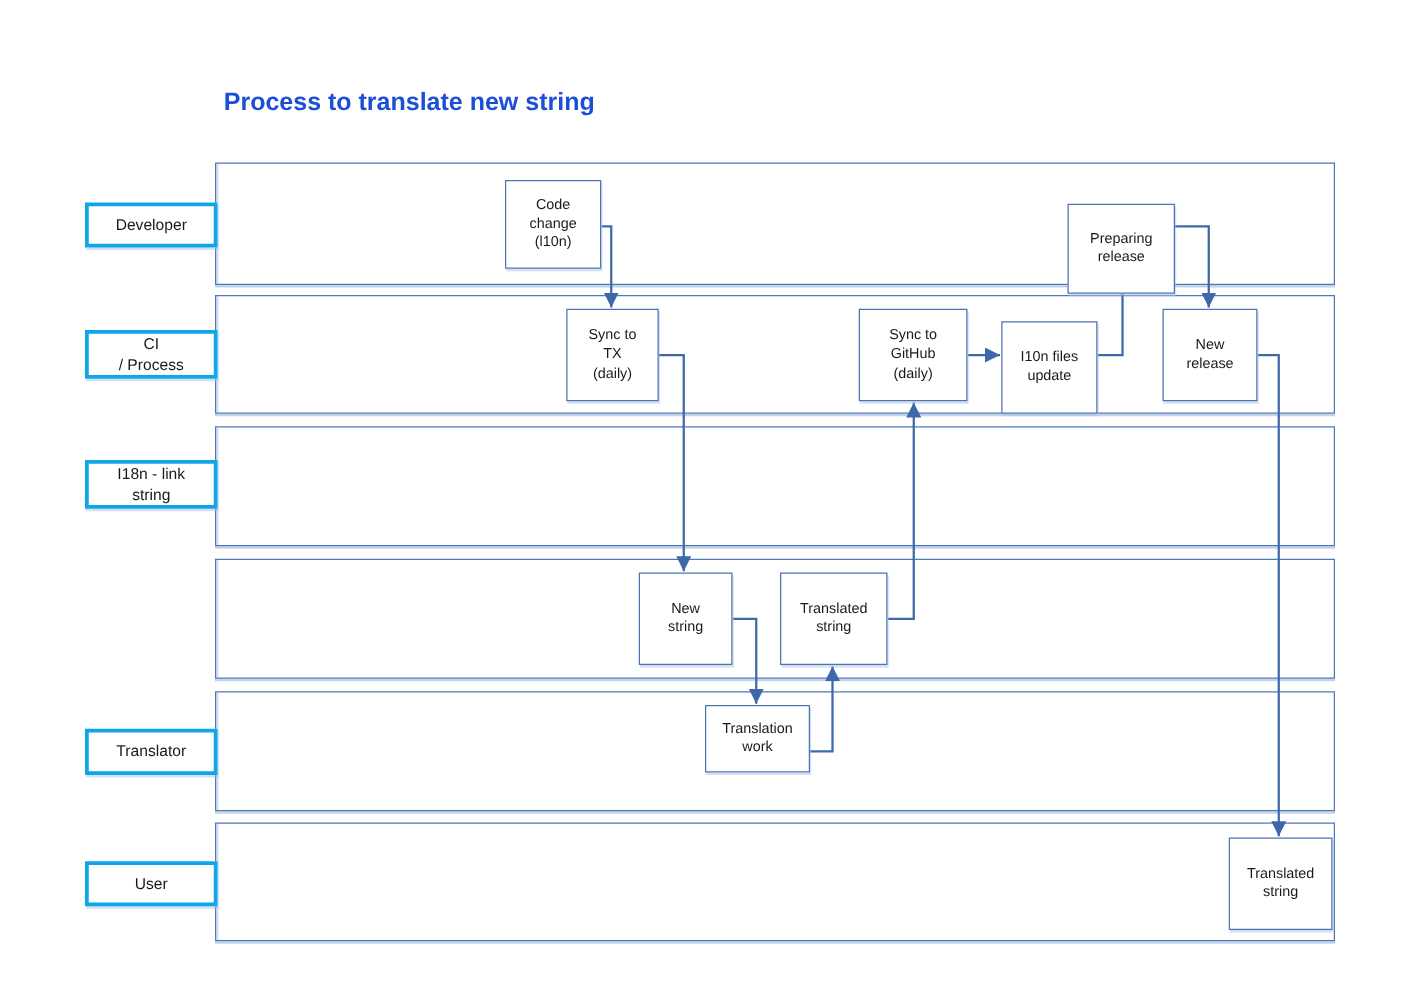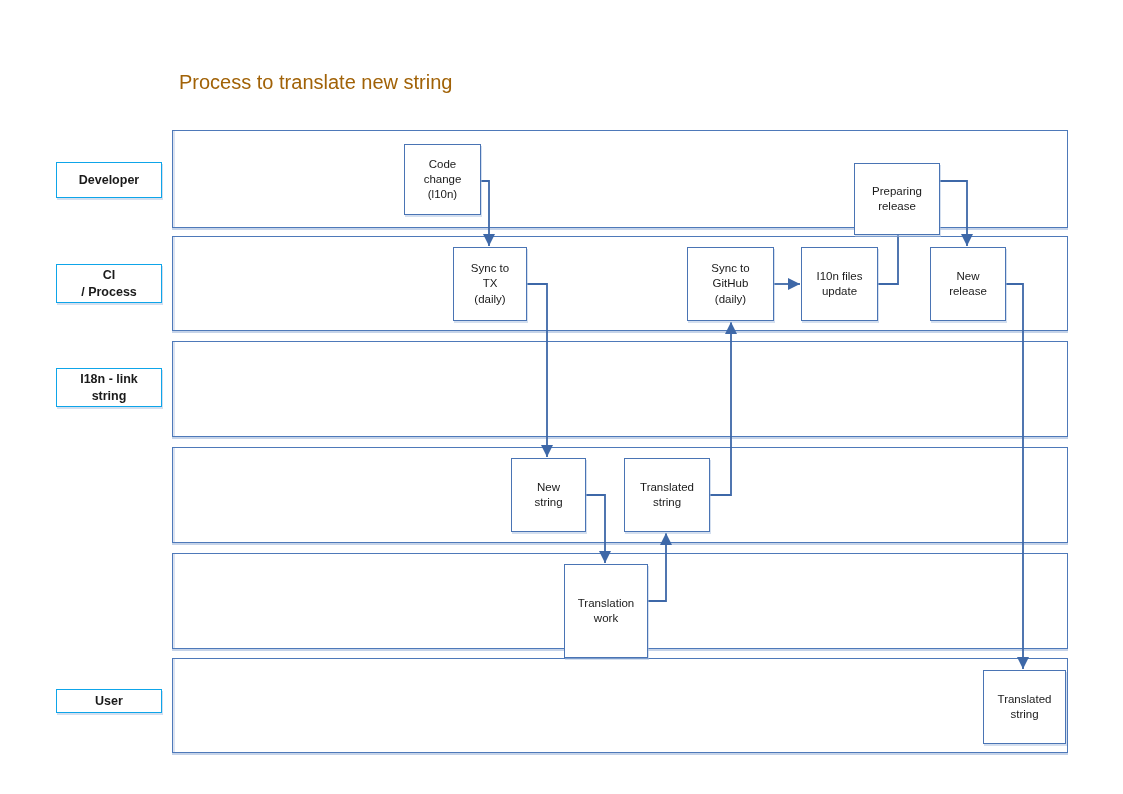--- a/index.html
+++ b/index.html
@@ -6,78 +6,77 @@
   .canvas{
     position:relative;
     width:1123px;height:794px;
     background:#ffffff;
     font-family:"Liberation Sans", sans-serif;
     color:#1a1a1a;
     overflow:hidden;
   }
   .title{
     position:absolute;left:179px;top:71px;
-    font-size:20px;font-weight:400;color:#a16207;
+    font-size:20px;font-weight:700;color:#1d4ed8;
     white-space:nowrap;
   }
   .lane{
     position:absolute;left:172px;width:896px;
     background:#ffffff;
     border:1px solid #4e79b9;
     box-shadow:0 2px 0 rgba(150,175,215,.55), inset 2px 0 0 rgba(195,208,232,.6);
     box-sizing:border-box;
     z-index:1;
   }
   .lane1{top:130px;height:98px}
   .lane2{top:236px;height:95px}
   .lane3{top:341px;height:96px}
   .lane4{top:447px;height:96px}
   .lane5{top:553px;height:96px}
   .lane6{top:658px;height:95px}
   .lanelabel{
-    position:absolute;left:56px;width:106px;
+    position:absolute;left:68px;width:106px;
     background:#ffffff;
-    border:1px solid #0ea5e9;
+    border:3px solid #0ea5e9;
     box-shadow:1px 2px 0 rgba(160,185,220,.45);
     box-sizing:border-box;
     display:flex;align-items:center;justify-content:center;
     text-align:center;font-size:12.5px;line-height:1.3;
     white-space:pre-line;
     z-index:2;
-    font-weight:bold;
   }
   .lab1{top:162px;height:36px}
   .lab2{top:264px;height:39px}
   .lab3{top:368px;height:39px}
   .lab4{top:477px;height:36px}
   .lab5{top:583px;height:37px}
-  .lab6{top:689px;height:24px}
+  .lab6{top:689px;height:36px}
   .connectors{
     position:absolute;left:0;top:0;z-index:3;pointer-events:none;
   }
   .node{
     position:absolute;
     background:#ffffff;
     border:1px solid #4a74b4;
     box-shadow:1px 2px 0 rgba(170,192,224,.5);
     box-sizing:border-box;
     display:flex;align-items:center;justify-content:center;
     text-align:center;font-size:11.5px;line-height:1.32;
     white-space:pre-line;
     z-index:4;
   }
   .n-code{left:404px;top:144px;width:77px;height:71px}
   .n-prep{left:854px;top:163px;width:86px;height:72px}
   .n-synctx{left:453px;top:247px;width:74px;height:74px}
   .n-syncgh{left:687px;top:247px;width:87px;height:74px}
-  .n-i10n{left:801px;top:247px;width:77px;height:74px}
+  .n-i10n{left:801px;top:257px;width:77px;height:74px}
   .n-newrel{left:930px;top:247px;width:76px;height:74px}
   .n-newstr{left:511px;top:458px;width:75px;height:74px}
   .n-transtx{left:624px;top:458px;width:86px;height:74px}
-  .n-transwork{left:564px;top:564px;width:84px;height:94px}
+  .n-transwork{left:564px;top:564px;width:84px;height:54px}
   .n-transuser{left:983px;top:670px;width:83px;height:74px}
 </style>
 </head>
 <body>
 
 <div class="canvas">
 
   <div class="title">Process to translate new string</div>
 
   <div class="lane lane1"></div>
@@ -85,20 +84,21 @@
   <div class="lane lane3"></div>
   <div class="lane lane4"></div>
   <div class="lane lane5"></div>
   <div class="lane lane6"></div>
 
   <div class="lanelabel lab1">Developer</div>
   <div class="lanelabel lab2">CI
 / Process</div>
   <div class="lanelabel lab3">I18n - link
 string</div>
+  <div class="lanelabel lab5">Translator</div>
   <div class="lanelabel lab6">User</div>
 
   <svg class="connectors" width="1123" height="794" viewBox="0 0 1123 794">
     <defs>
       <marker id="arw" markerUnits="userSpaceOnUse" markerWidth="14" markerHeight="14" refX="12" refY="6" orient="auto">
         <path d="M0,0 L12,6 L0,12 Z" fill="#3e68a8"></path>
       </marker>
     </defs>
     <g fill="none" stroke="#3e68a8" stroke-width="1.8">
       <path d="M481,181 L489,181 L489,246" marker-end="url(#arw)"></path>

